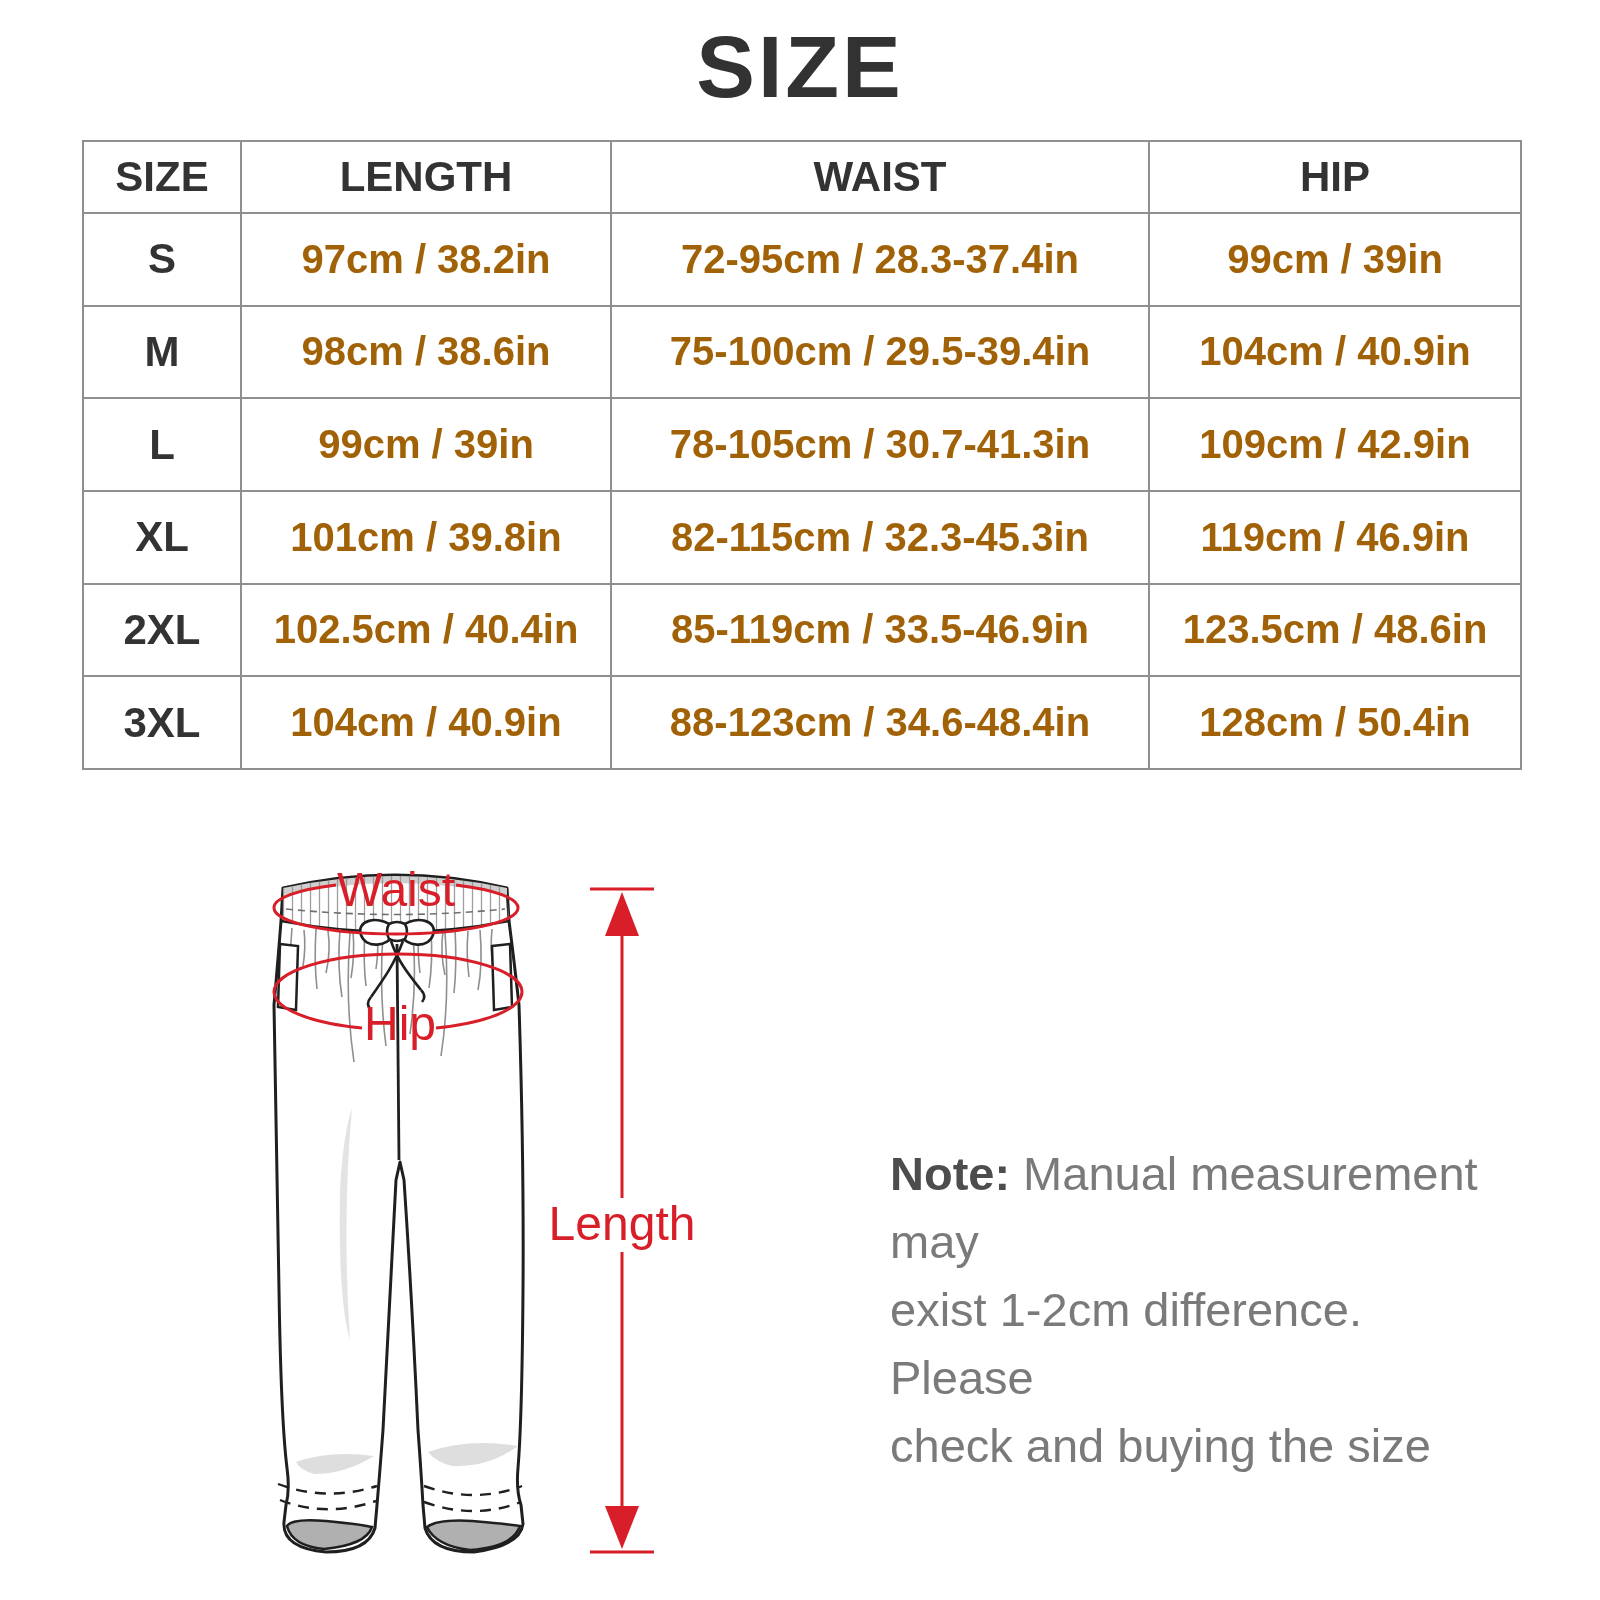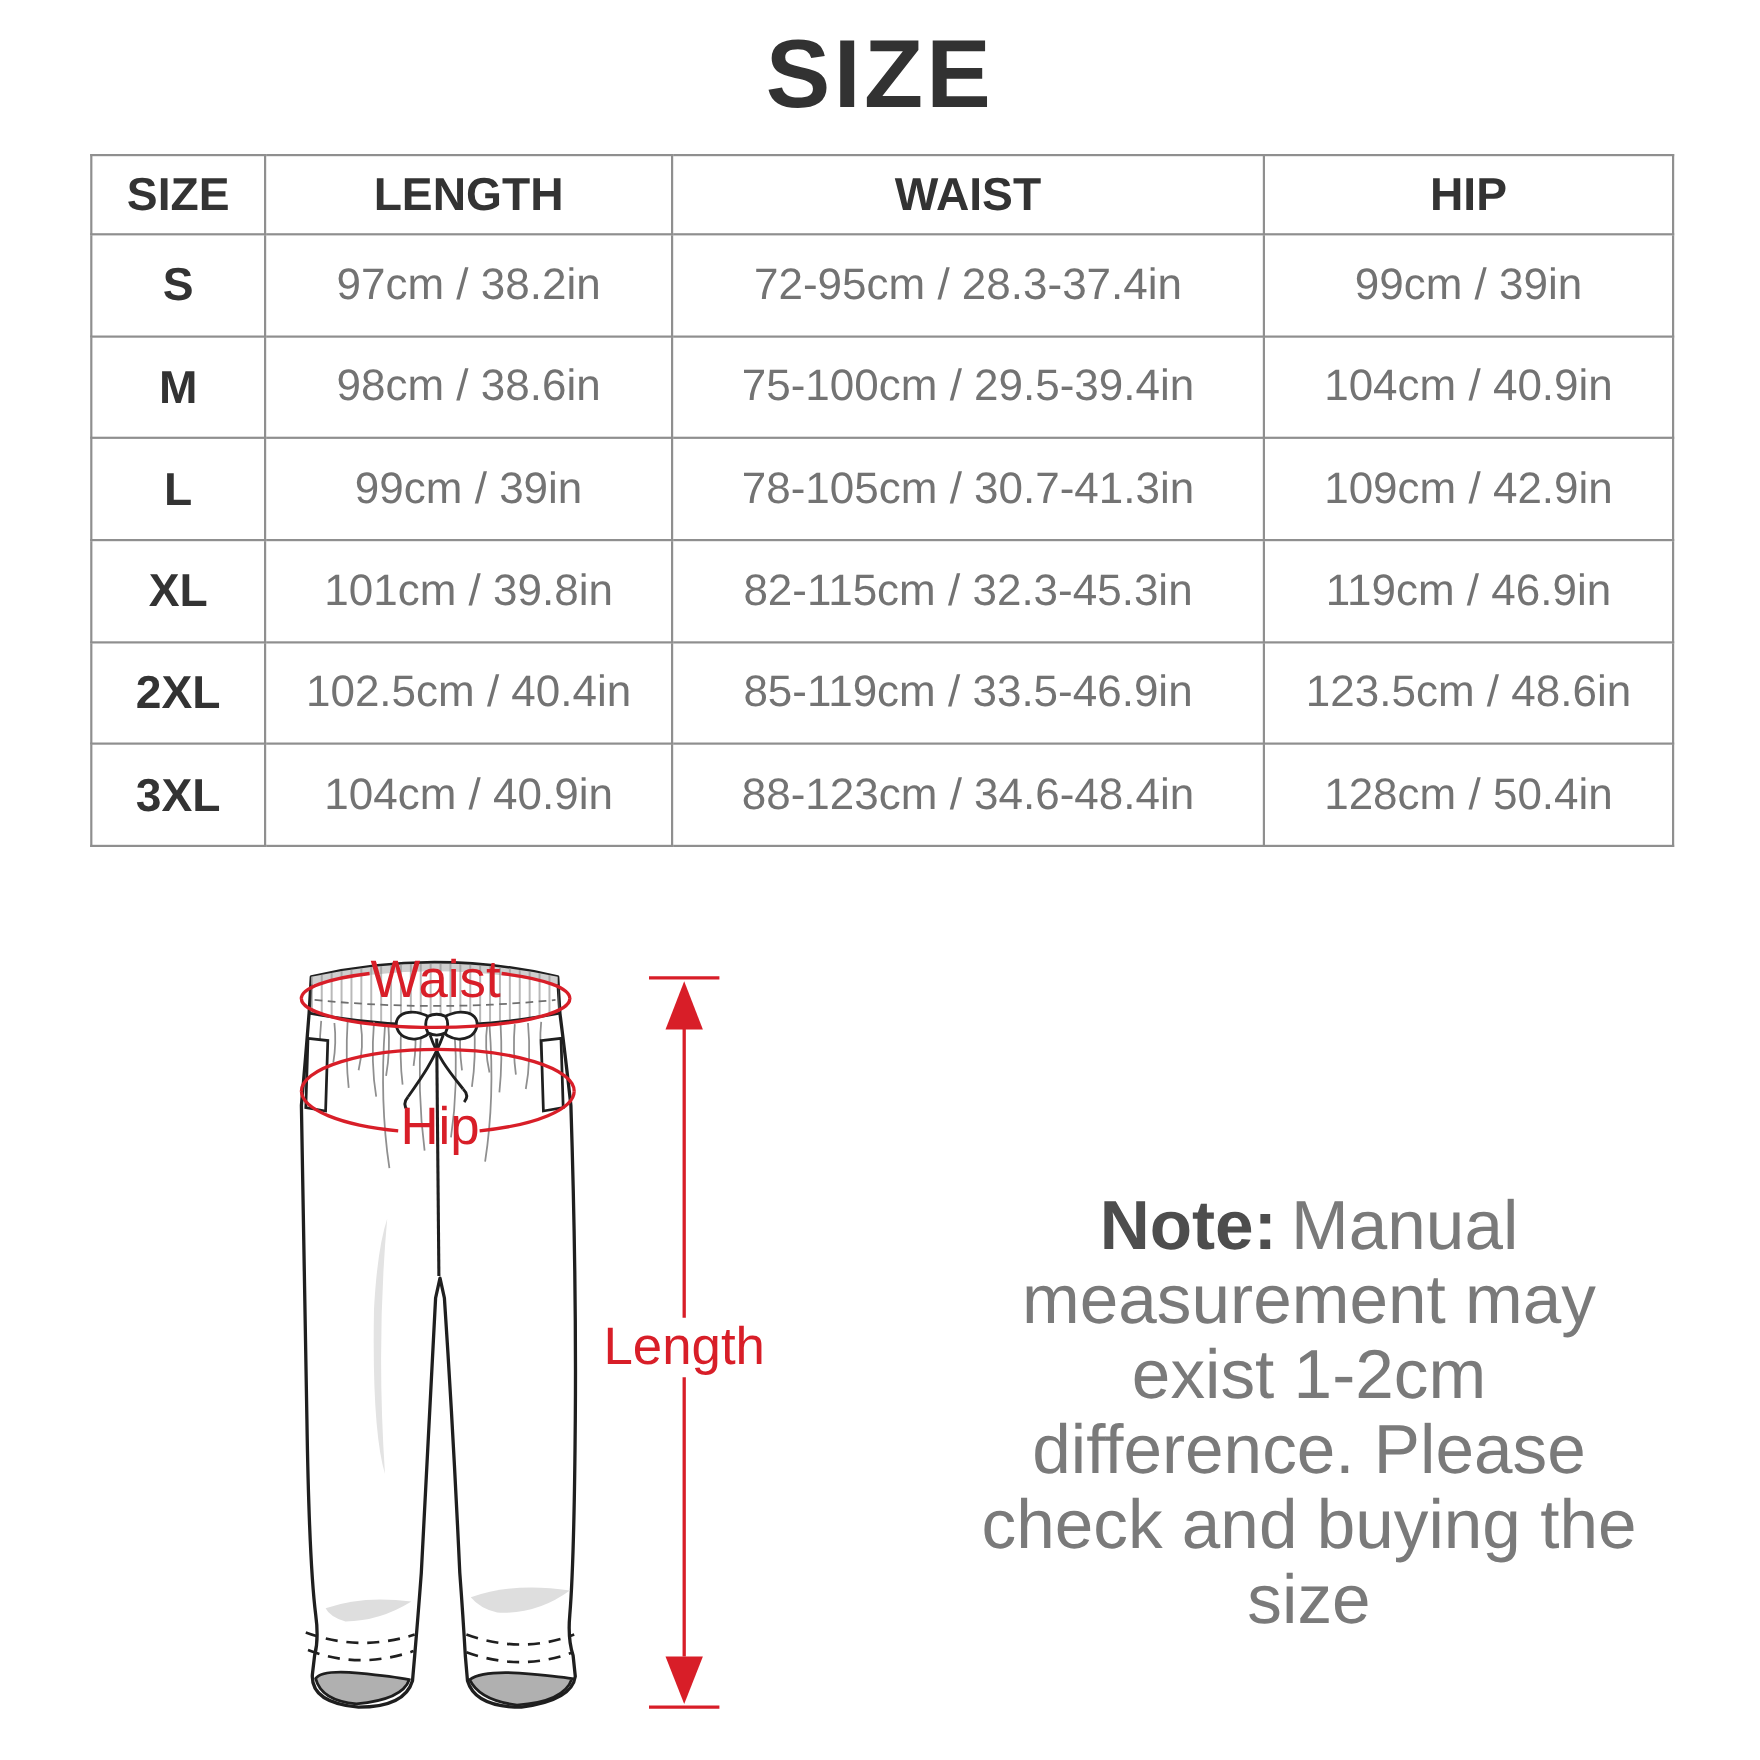--- a/index.html
+++ b/index.html
@@ -11,24 +11,24 @@
          border-collapse:collapse;table-layout:fixed;background:#fff;}
   table.size-table col.c-size{width:158px;}
   table.size-table col.c-length{width:370px;}
   table.size-table col.c-waist{width:538px;}
   table.size-table col.c-hip{width:372px;}
   table.size-table th,table.size-table td{
          border:2px solid #8f8f8f;text-align:center;vertical-align:middle;
          height:70px;padding:0;white-space:nowrap;overflow:hidden;}
   table.size-table thead th{font-size:42px;font-weight:bold;color:#333333;}
   table.size-table tbody th{font-size:42px;font-weight:bold;color:#333333;}
-  table.size-table tbody td{font-size:40px;font-weight:normal;color:#737373;}
+  table.size-table tbody td{font-size:40px;font-weight:bold;color:#a16207;}
   .figure-svg{position:absolute;left:240px;top:850px;width:480px;height:720px;}
-  .note{position:absolute;left:890px;top:1080px;width:600px;
-        font-size:63px;line-height:68px;color:#7a7a7a;text-align:center;}
+  .note{position:absolute;left:890px;top:1140px;width:600px;
+        font-size:47px;line-height:68px;color:#7a7a7a;}
   .note .note-label{font-weight:bold;color:#4d4d4d;margin-right:13px;}
 </style>
 </head>
 <body>
 
 <div class="page">
 
   <div class="title">SIZE</div>
 
   <table class="size-table">

